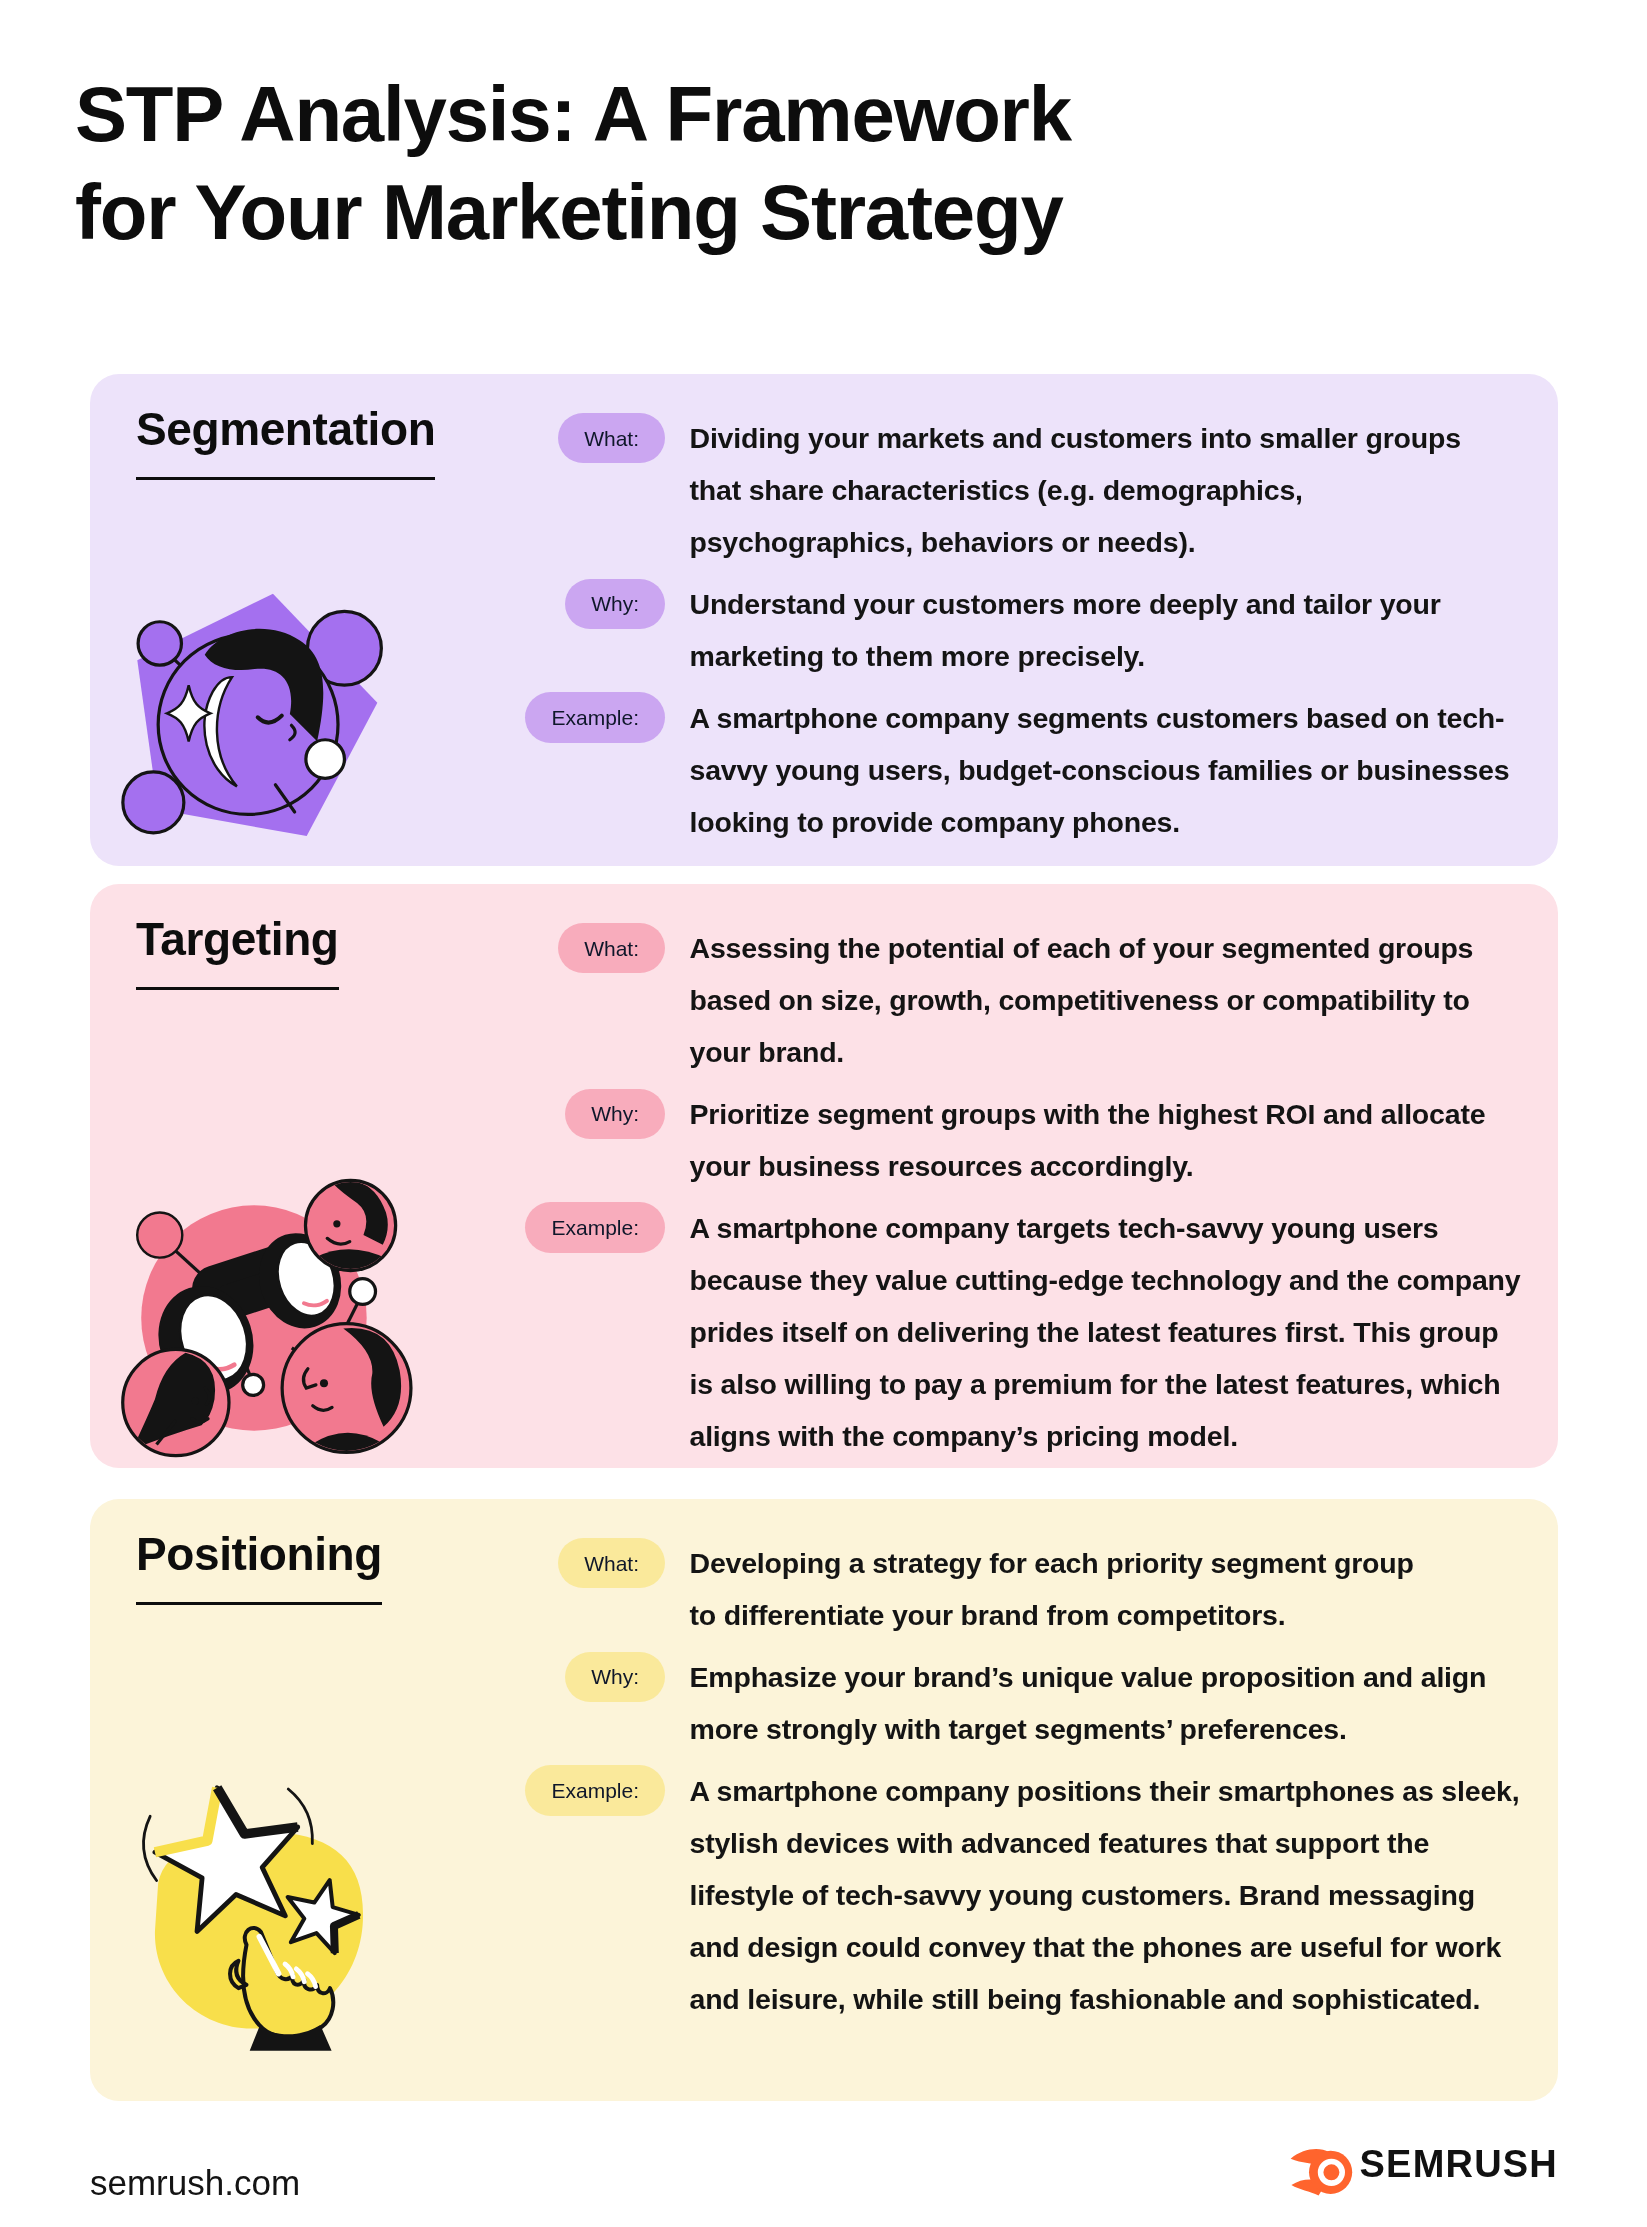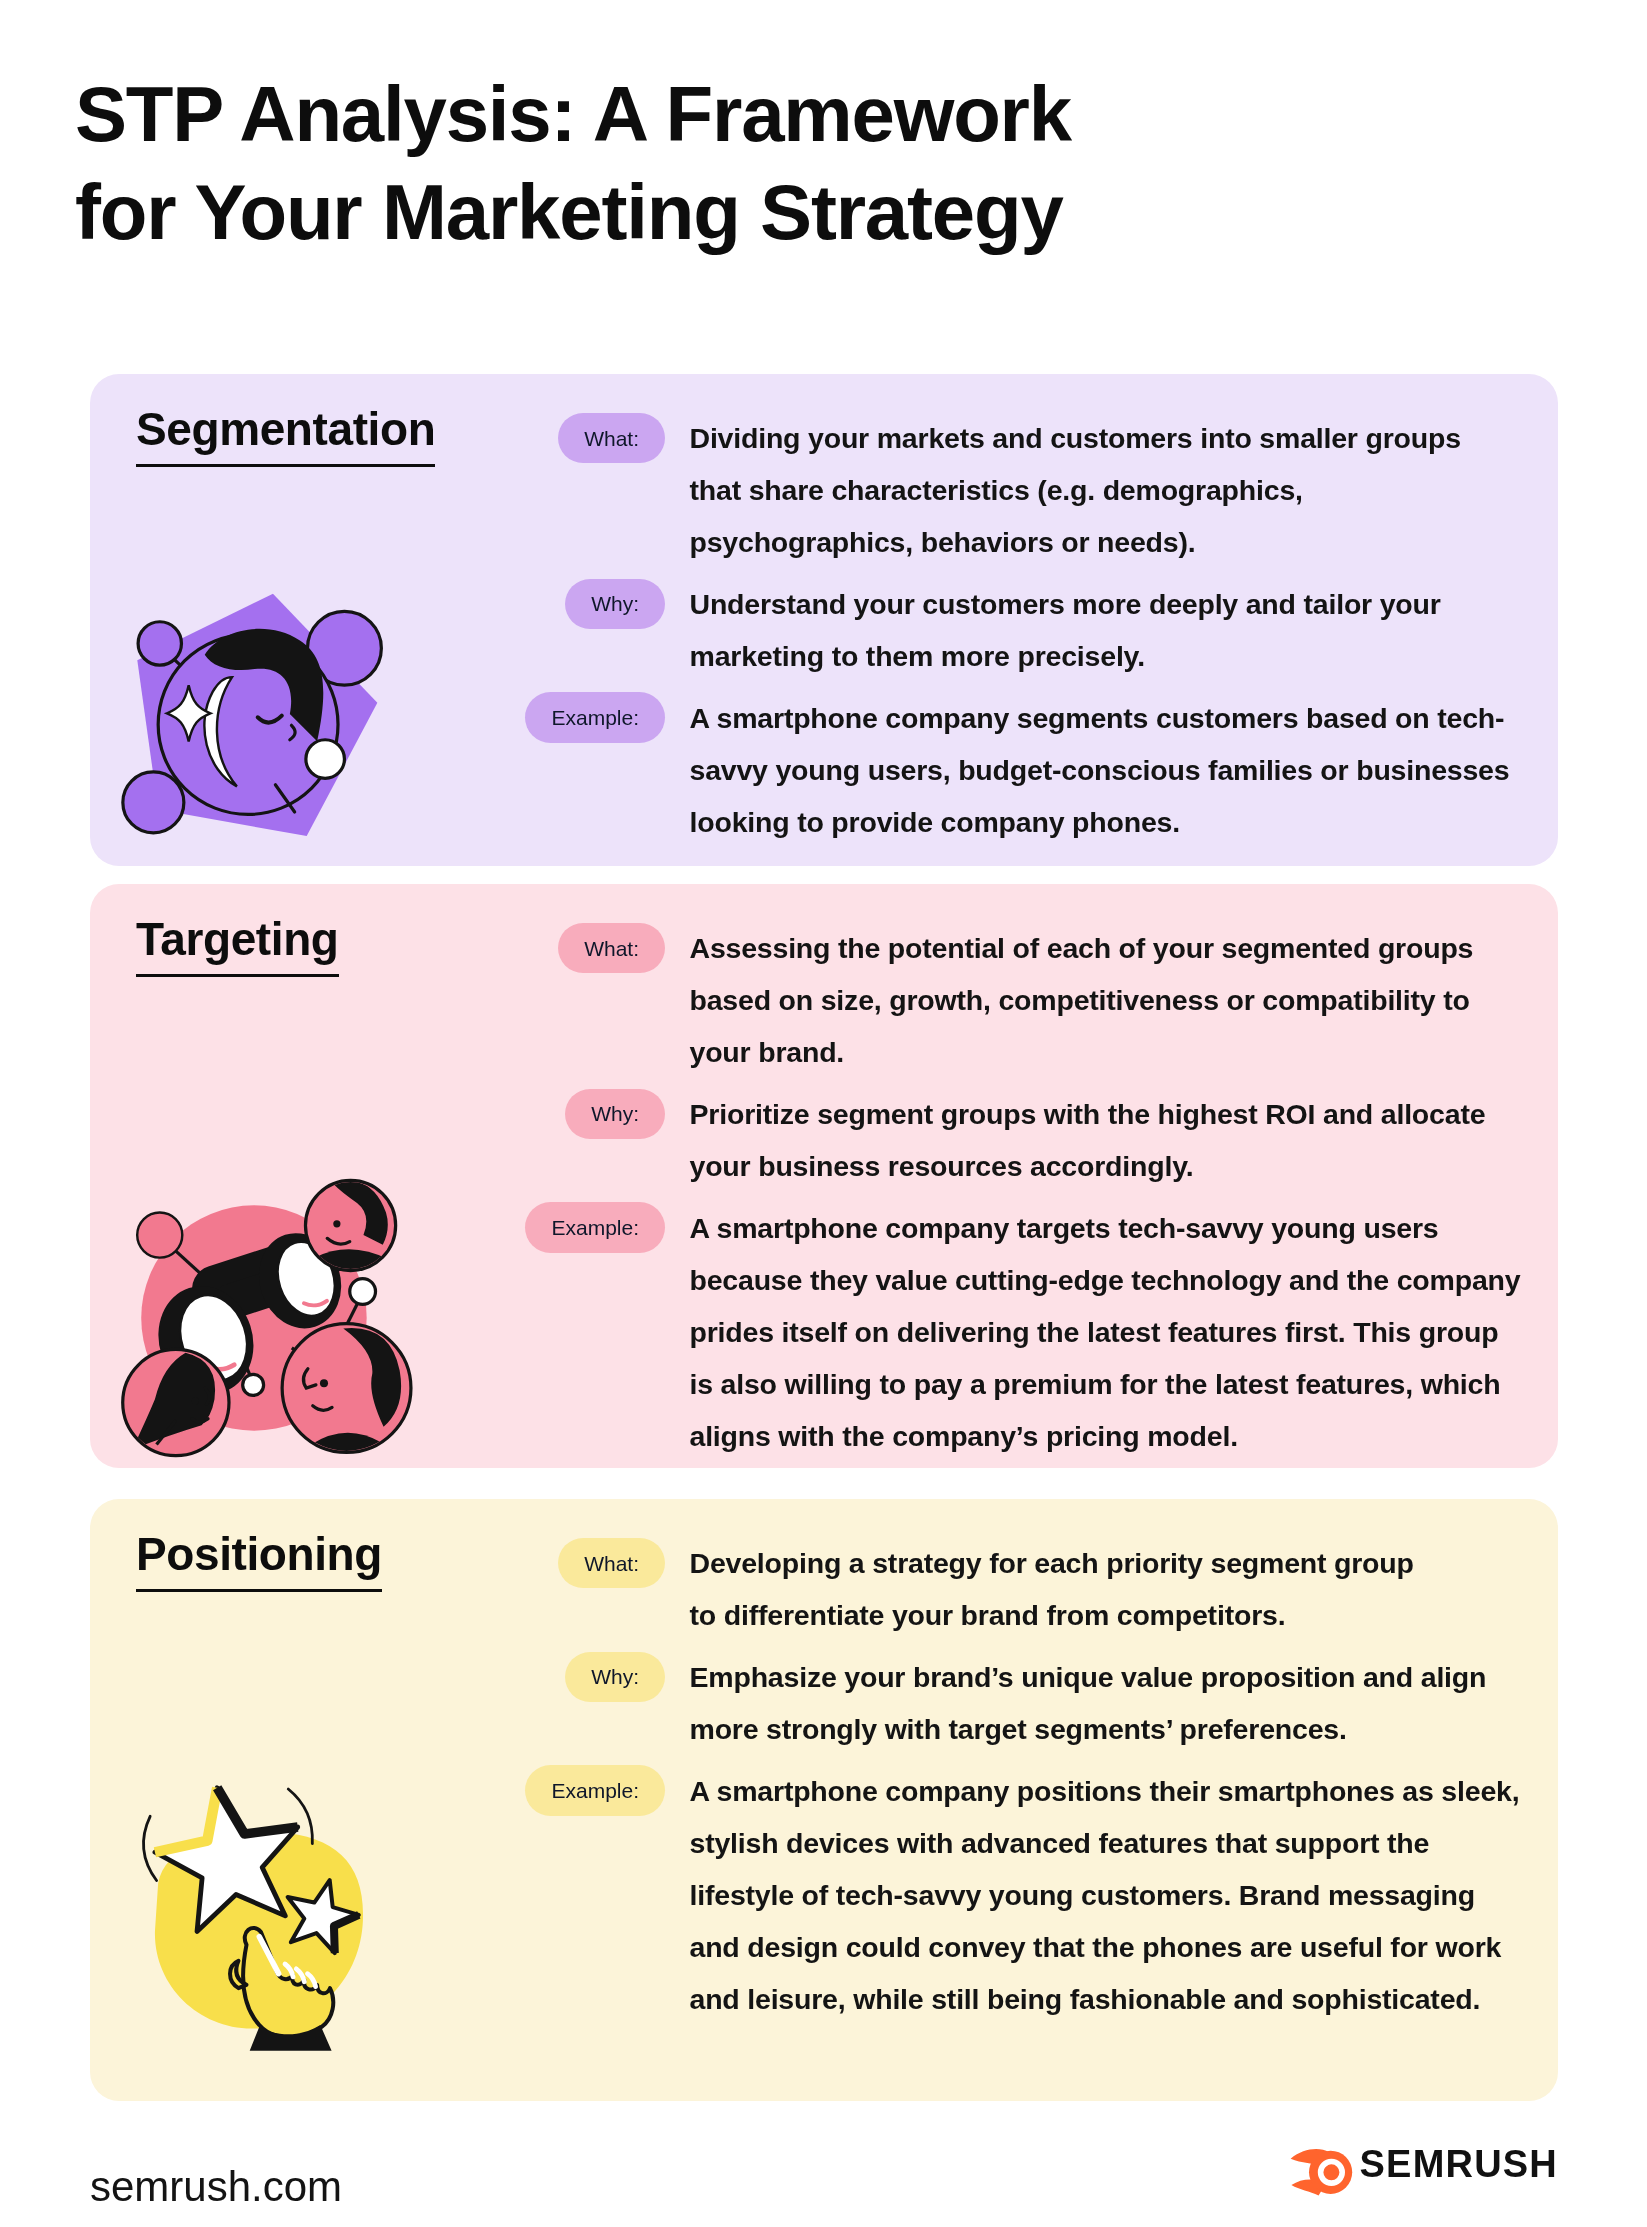--- a/index.html
+++ b/index.html
@@ -21,21 +21,21 @@
     position:absolute;left:90px;width:1468px;
     border-radius:29px;
   }
   .card-0{top:374px;height:492px;}
   .card-1{top:884px;height:584px;}
   .card-2{top:1487px;height:602px;margin-top:12px;}
   .card-heading{
     position:absolute;left:46px;top:31px;margin:0;
     font-size:46px;font-weight:700;letter-spacing:-0.4px;
     line-height:1.05;color:#0d0d0d;
-    display:inline-block;border-bottom:3.3px solid #0d0d0d;padding-bottom:11px;
+    display:inline-block;border-bottom:3.3px solid #0d0d0d;padding-bottom:24px;
   }
   .rows{
     position:absolute;left:371px;top:38px;right:33px;
     display:flex;flex-direction:column;gap:9.8px;
   }
   .row{
     display:grid;grid-template-columns:204px 1fr;column-gap:24.5px;align-items:start;
   }
   .pill{
     justify-self:end;
@@ -49,21 +49,21 @@
   .lead{display:block;font-weight:700;}
   .lead:empty{display:none;}
   .rest{font-weight:700;}
   .illo{position:absolute;}
   .illo svg{display:block;width:100%;height:100%;}
   .illo-0{left:20.4px;top:208px;width:281px;height:277px;}
   .illo-1{left:14.7px;top:273px;width:314px;height:306px;}
   .illo-2{left:20.4px;top:241px;width:281px;height:314px;}
   .footer-site{
     position:absolute;left:90px;top:2163px;
-    font-size:42px;color:#141414;letter-spacing:0;
+    font-size:35px;color:#141414;letter-spacing:0;
   }
   .footer-logo{
     position:absolute;right:90px;top:2143px;
     display:flex;align-items:flex-start;gap:7px;height:60px;
   }
   .footer-logo .brand-text{
     font-size:38px;font-weight:700;letter-spacing:1.2px;color:#111111;
   }
   .logo-icon{width:64px;height:57px;}
 </style>

